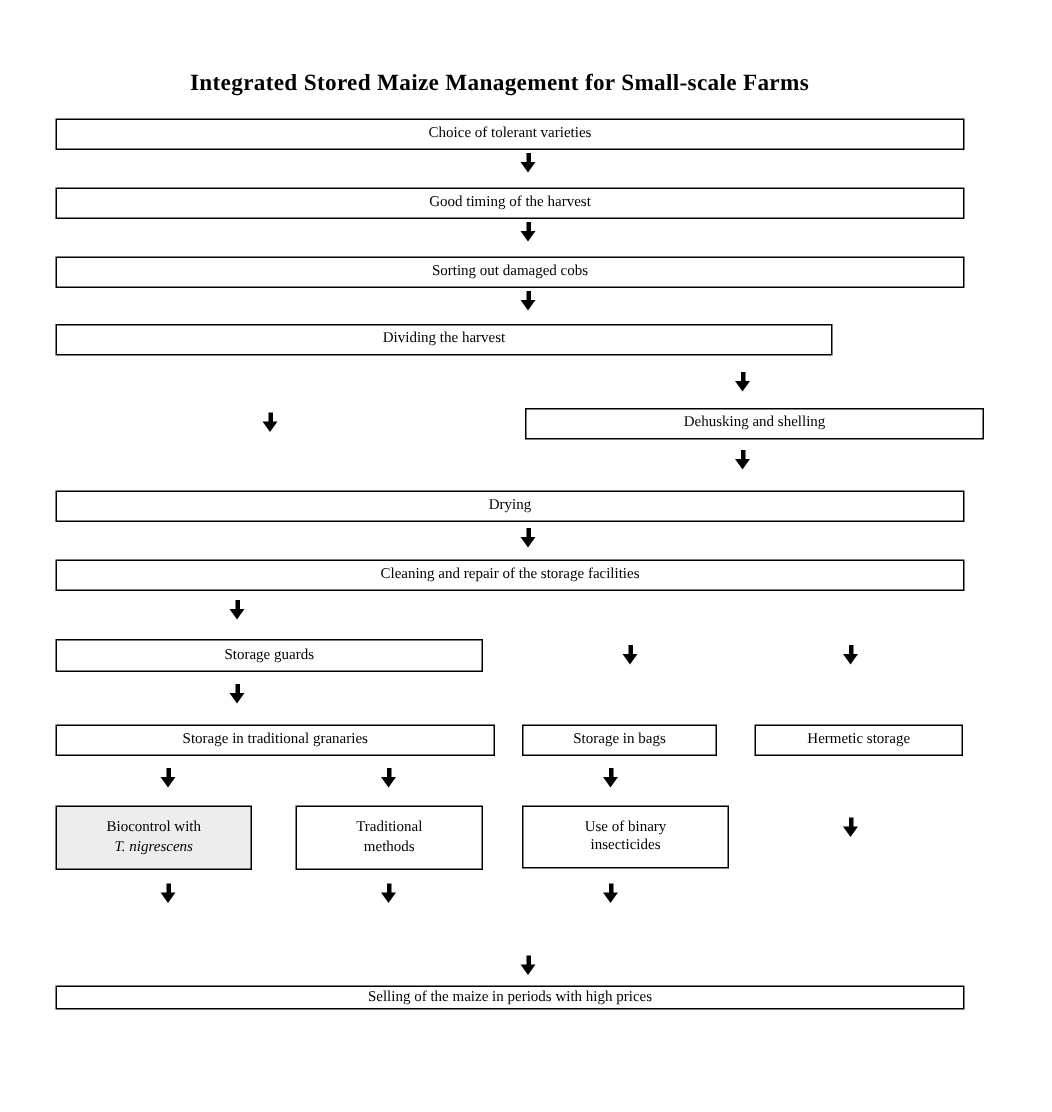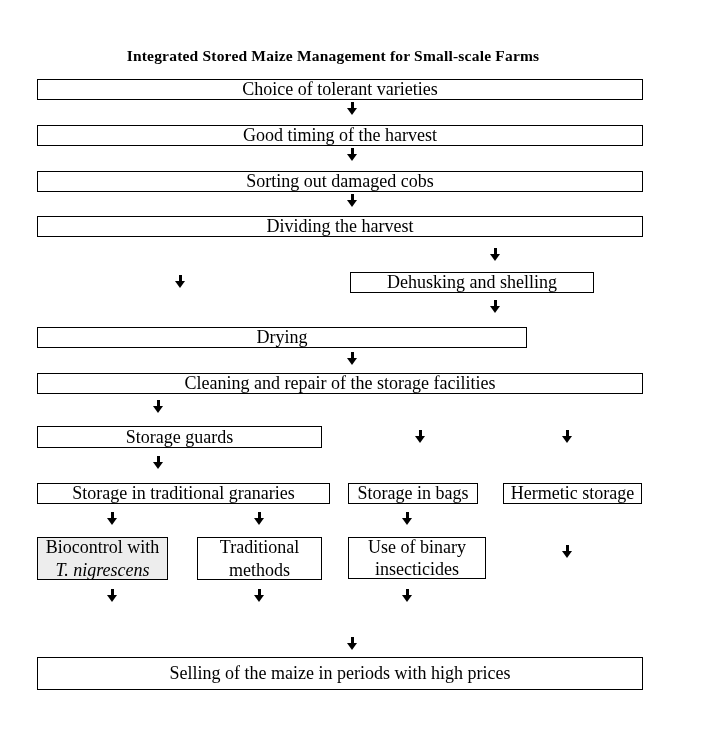--- a/index.html
+++ b/index.html
@@ -23,21 +23,21 @@
   .box{
     position:absolute;
     box-sizing:border-box;
     border:1px solid var(--box-border,#000);
     background:var(--box-bg,#ffffff);
     display:flex;
     flex-direction:column;
     align-items:center;
     justify-content:center;
     text-align:left;
-    font-size:18px;
+    font-size:10px;
     line-height:1.25;
   }
   .box.highlight{background:var(--highlight-bg,#ededed);}
   .italic{font-style:italic;}
   .arrow{
     position:absolute;
     width:13px;height:13px;
   }
   .arrow::before{
     content:"";
@@ -74,34 +74,34 @@
   </div>
 
   <div class="arrow" style="left:346px;top:148px"></div>
 
   <div class="box" style="left:37px;top:171px;width:606px;height:21px">
     <span>Sorting out damaged cobs</span>
   </div>
 
   <div class="arrow" style="left:346px;top:194px"></div>
 
-  <div class="box" style="left:37px;top:216px;width:606px;height:21px">
+  <div class="box" style="left:37px;top:216px;width:518px;height:21px">
     <span>Dividing the harvest</span>
   </div>
 
   <div class="arrow" style="left:489px;top:248px"></div>
   <div class="arrow" style="left:174px;top:275px"></div>
 
-  <div class="box" style="left:350px;top:272px;width:244px;height:21px">
+  <div class="box" style="left:350px;top:272px;width:306px;height:21px">
     <span>Dehusking and shelling</span>
   </div>
 
   <div class="arrow" style="left:489px;top:300px"></div>
 
-  <div class="box" style="left:37px;top:327px;width:490px;height:21px">
+  <div class="box" style="left:37px;top:327px;width:606px;height:21px">
     <span>Drying</span>
   </div>
 
   <div class="arrow" style="left:346px;top:352px"></div>
 
   <div class="box" style="left:37px;top:373px;width:606px;height:21px">
     <span>Cleaning and repair of the storage facilities</span>
   </div>
 
   <div class="arrow" style="left:152px;top:400px"></div>
@@ -144,17 +144,17 @@
 
   <div class="arrow" style="left:561px;top:545px"></div>
 
   <div class="arrow" style="left:106px;top:589px"></div>
   <div class="arrow" style="left:253px;top:589px"></div>
   <div class="arrow" style="left:401px;top:589px"></div>
 
 
   <div class="arrow" style="left:346px;top:637px"></div>
 
-  <div class="box" style="left:37px;top:657px;width:606px;height:33px">
+  <div class="box" style="left:37px;top:657px;width:606px;height:16px">
     <span>Selling of the maize in periods with high prices</span>
   </div>
 
 </div>
 
 </body></html>

